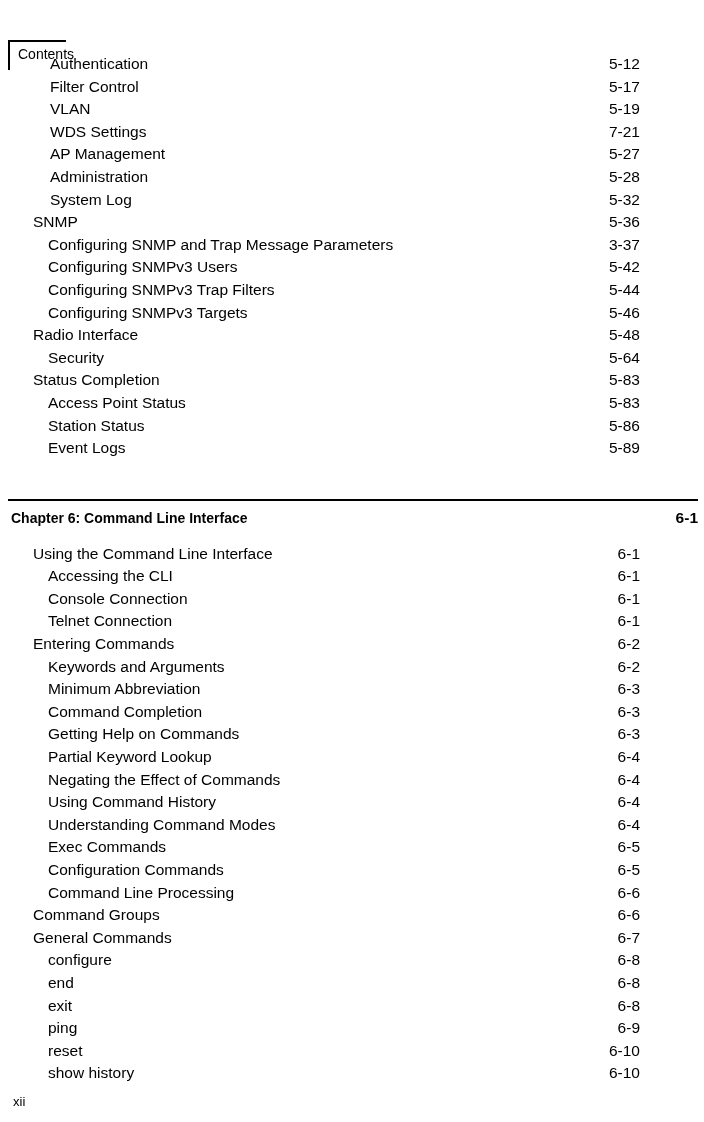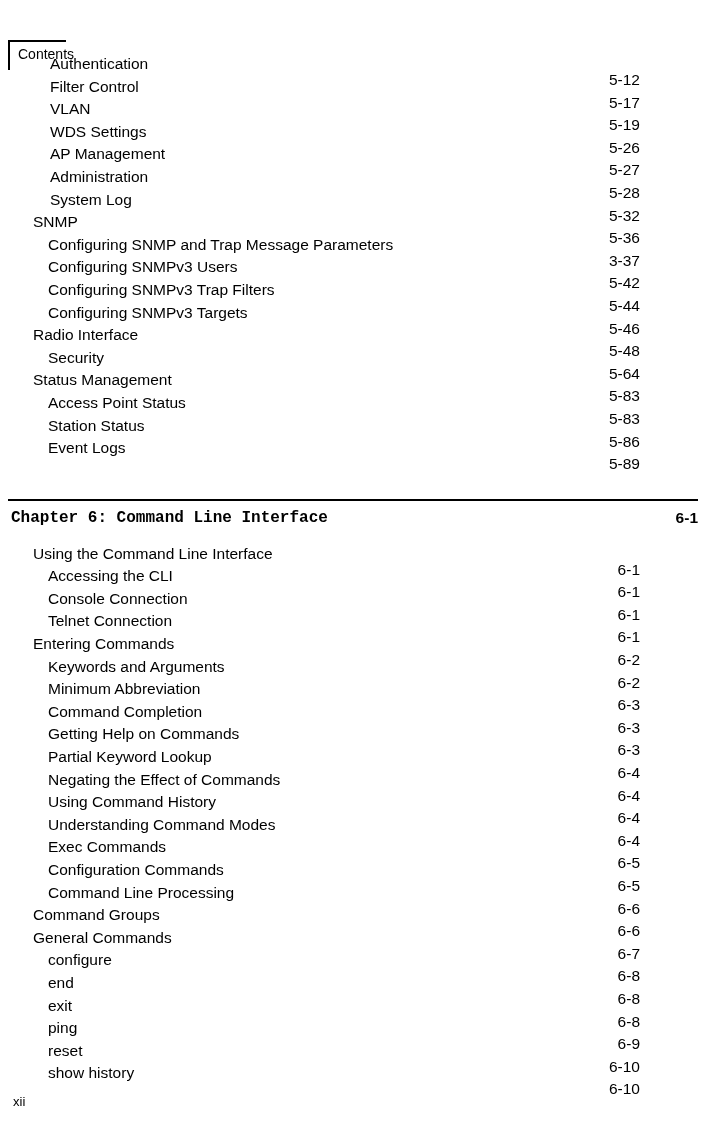--- a/index.html
+++ b/index.html
@@ -66,21 +66,21 @@
   .toc-label {
     position: absolute;
     top: 0px;
     font-size: 15.5px;
     line-height: 22.6px;
     white-space: nowrap;
   }
   .toc-page {
     position: absolute;
     right: 6px;
-    top: 16px;
+    top: 0px;
     font-size: 15.5px;
     line-height: 22.6px;
     text-align: right;
     white-space: nowrap;
   }
   
   .lvl1 > .toc-label { left: 33px; }
   .lvl2 > .toc-label { left: 48px; }
   .lvl3 > .toc-label { left: 50px; }
 
@@ -102,25 +102,24 @@
     position: absolute;
     left: 0px;
     top: 28px;
     width: 704px;
     height: 24px;
   }
   .chapter-title {
     position: absolute;
     left: 11px;
     top: 0px;
-    font-size: 16px;
+    font-size: 14px;
     line-height: 24px;
     font-weight: bold;
     white-space: nowrap;
-    font-family: Liberation Mono, monospace;
   }
   .chapter-page {
     position: absolute;
     right: 6px;
     top: 0px;
     font-size: 15.5px;
     line-height: 24px;
     font-weight: bold;
     text-align: right;
     white-space: nowrap;
@@ -157,21 +156,21 @@
       <div class="toc-row lvl3">
         <span class="toc-label">Filter Control</span>
         <span class="toc-page">5-17</span>
       </div>
       <div class="toc-row lvl3">
         <span class="toc-label">VLAN</span>
         <span class="toc-page">5-19</span>
       </div>
       <div class="toc-row lvl3">
         <span class="toc-label">WDS Settings</span>
-        <span class="toc-page">5-26</span>
+        <span class="toc-page">7-21</span>
       </div>
       <div class="toc-row lvl3">
         <span class="toc-label">AP Management</span>
         <span class="toc-page">5-27</span>
       </div>
       <div class="toc-row lvl3">
         <span class="toc-label">Administration</span>
         <span class="toc-page">5-28</span>
       </div>
       <div class="toc-row lvl3">
@@ -200,21 +199,21 @@
       </div>
       <div class="toc-row lvl1">
         <span class="toc-label">Radio Interface</span>
         <span class="toc-page">5-48</span>
       </div>
       <div class="toc-row lvl2">
         <span class="toc-label">Security</span>
         <span class="toc-page">5-64</span>
       </div>
       <div class="toc-row lvl1">
-        <span class="toc-label">Status Management</span>
+        <span class="toc-label">Status Completion</span>
         <span class="toc-page">5-83</span>
       </div>
       <div class="toc-row lvl2">
         <span class="toc-label">Access Point Status</span>
         <span class="toc-page">5-83</span>
       </div>
       <div class="toc-row lvl2">
         <span class="toc-label">Station Status</span>
         <span class="toc-page">5-86</span>
       </div>

